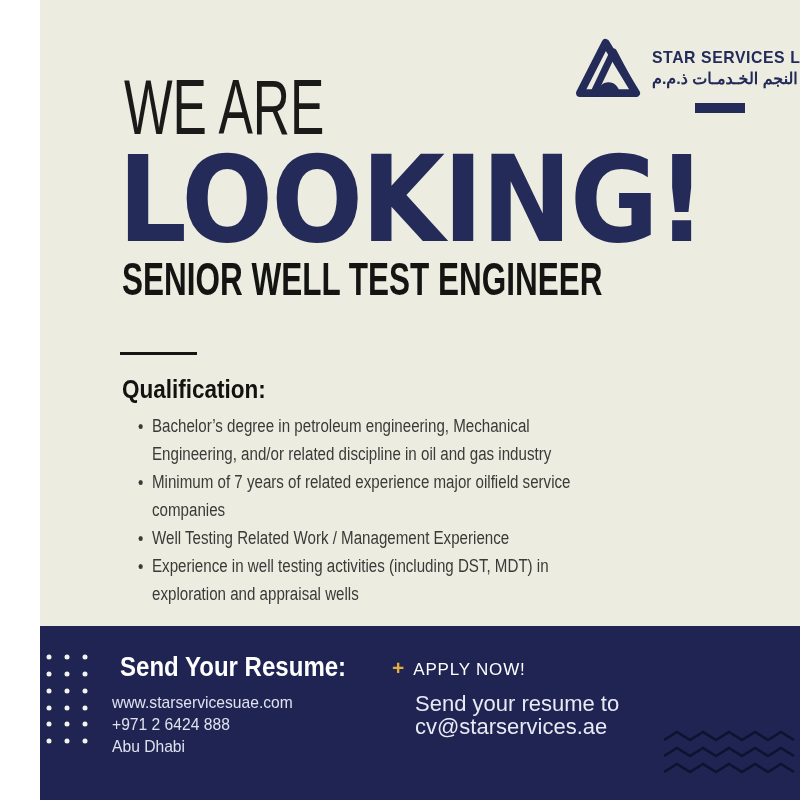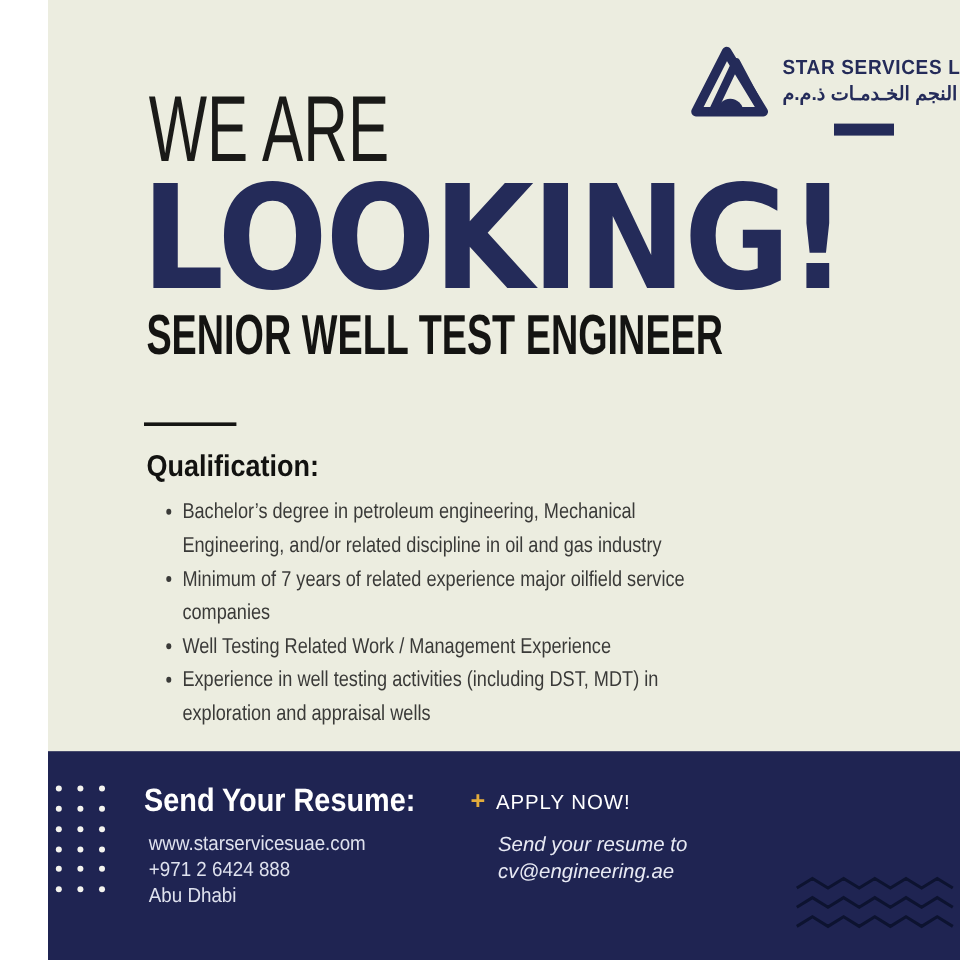--- a/index.html
+++ b/index.html
@@ -62,28 +62,28 @@
   .qual-line { white-space:nowrap; }
 
   
   .footer { position:absolute; left:0; top:626px; width:800px; height:174px; background:#1F2452;padding-left:33px; }
   .dot-grid { position:absolute; left:0; top:24px; }
   .resume-heading {
     position:absolute; left:80px; top:26px;
     font-size:27px; font-weight:700; color:#FFFFFF;
     transform:scaleX(0.89); transform-origin:left top; white-space:nowrap;
   }
-  .contact { position:absolute; left:84px; top:66px; font-size:17px; line-height:22px; color:#DFE2EE; }
+  .contact { position:absolute; left:72px; top:66px; font-size:17px; line-height:22px; color:#DFE2EE; }
   .contact div { transform:scaleX(0.92); transform-origin:left top; white-space:nowrap; }
   .contact .link { cursor:pointer; }
 
   .apply-row { position:absolute; left:352px; top:30px; display:flex; align-items:baseline; gap:9px; }
   .apply-plus { color:#E3AC3C; font-size:21px; font-weight:700; }
   .apply-heading { color:#FFFFFF; font-size:17px; font-weight:400; letter-spacing:0.8px; white-space:nowrap; }
-  .apply-lines { position:absolute; left:375px; top:66px; font-size:17px; line-height:23px; color:#E8EAF4;font-style:italic; }
+  .apply-lines { position:absolute; left:375px; top:66px; font-size:22px; line-height:23px; color:#E8EAF4; }
   .apply-lines div { white-space:nowrap; }
   .apply-lines .link { cursor:pointer; }
 
   .zigzag { position:absolute; left:622px; top:100px; }
 </style>
 </head>
 <body>
 
 <div class="poster">
 
@@ -155,21 +155,21 @@
       <div>+971 2 6424 888</div>
       <div>Abu Dhabi</div>
     </div>
 
     <div class="apply-row">
       <span class="apply-plus">+</span>
       <span class="apply-heading">APPLY NOW!</span>
     </div>
     <div class="apply-lines">
       <div>Send your resume to</div>
-      <div class="link">cv@engineering.ae</div>
+      <div class="link">cv@starservices.ae</div>
     </div>
 
     <svg class="zigzag" width="136" height="50" viewBox="0 0 136 50">
       <g fill="none" stroke="#0D1330" stroke-width="2.5">
         <polyline points="2,14 15,6 28,14 41,6 54,14 67,6 80,14 93,6 106,14 119,6 132,14"></polyline>
         <polyline points="2,30 15,22 28,30 41,22 54,30 67,22 80,30 93,22 106,30 119,22 132,30"></polyline>
         <polyline points="2,46 15,38 28,46 41,38 54,46 67,38 80,46 93,38 106,46 119,38 132,46"></polyline>
       </g>
     </svg>
 

